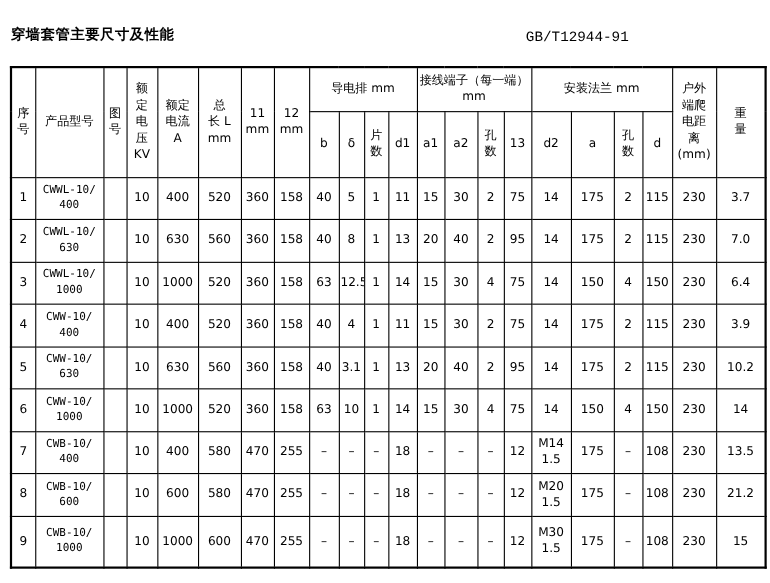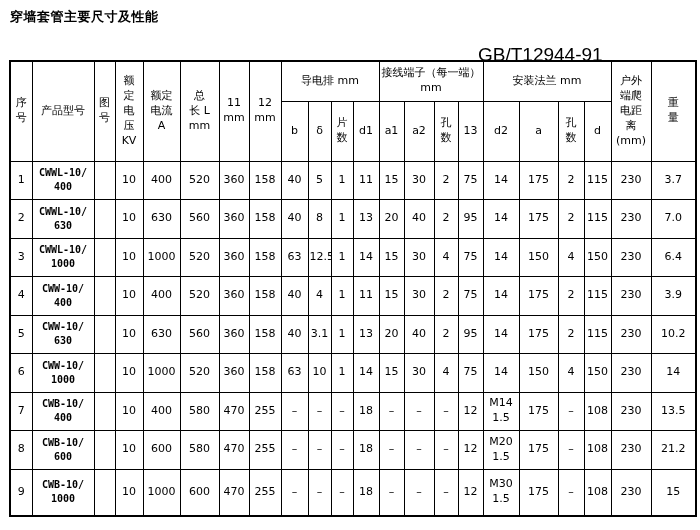--- a/index.html
+++ b/index.html
@@ -6,30 +6,30 @@
   html, body {
     margin: 0; padding: 0;
     width: 700px; height: 530px;
     background: #ffffff;
     color: #000000;
     font-family: "DejaVu Sans", "Liberation Sans", sans-serif;
     position: relative;
   }
   .doc-title {
     position: absolute;
-    left: 10px; top: 8px;
+    left: 10px; top: 22px;
     font-size: 13px;
     font-weight: bold;
     letter-spacing: 0.5px;
   }
   .standard-ref {
     position: absolute;
-    left: 478px; top: 44px;
-    font-size: 19px;
-    font-family: Liberation Sans, sans-serif;
+    left: 478px; top: 26px;
+    font-size: 13px;
+    font-family: Liberation Mono, monospace;
   }
   table.spec {
     position: absolute;
     left: 9px; top: 60px;
     width: 686px;
     border-collapse: collapse;
     table-layout: fixed;
     border: 2px solid #000;
   }
   table.spec th, table.spec td {
@@ -45,21 +45,20 @@
   }
   thead tr.hrow1 { height: 40px; }
   thead tr.hrow2 { height: 60px; }
   tbody tr { height: 38.5px; }
   tbody tr:last-child { height: 47px; }
   
   tbody td.c1 {
     font-family: "DejaVu Sans Mono", "Liberation Mono", monospace;
     font-size: 10px;
     line-height: 1.4;
-    font-weight: bold;
   }
   th.vstack { line-height: 1.45; }
 </style>
 </head>
 <body>
 
 <div class="doc-title">穿墙套管主要尺寸及性能</div>
 <div class="standard-ref">GB/T12944-91</div>
 
 <table class="spec">

